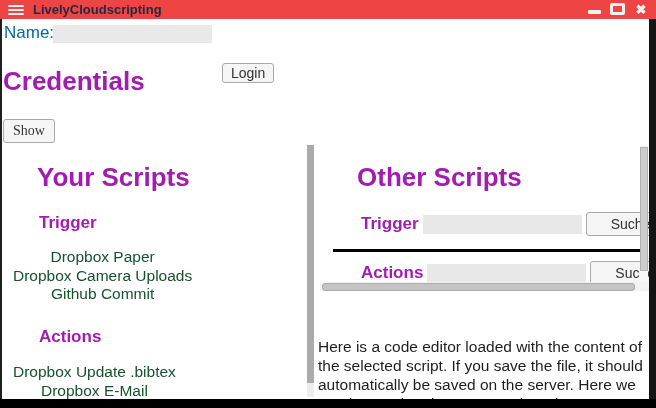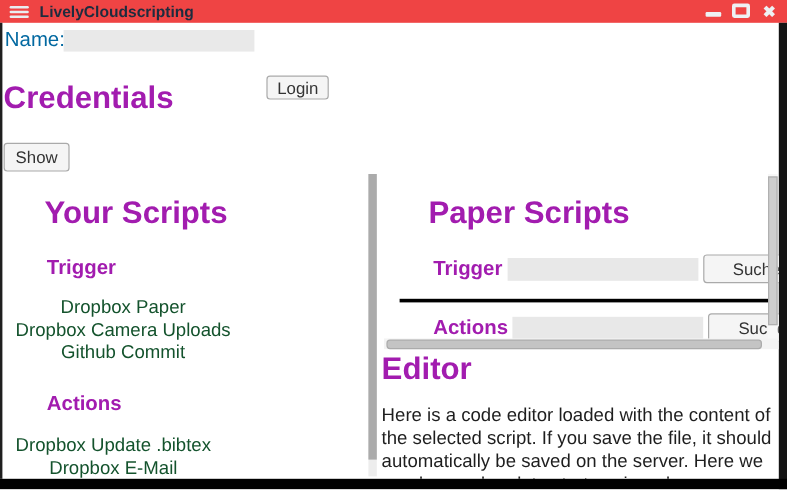--- a/index.html
+++ b/index.html
@@ -21,21 +21,21 @@
   .border-bottom{position:absolute;left:0;top:399px;width:656px;height:9px;background:#000;}
   
   .name-label{position:absolute;left:4px;top:23px;font-size:17px;color:#0369a1;}
   .name-input{position:absolute;left:53px;top:25px;width:159px;height:18px;background:#e9e9e9;border:none;outline:none;font-size:14px;padding:0 4px;box-sizing:border-box;}
   .push{background:#f5f5f5;border:1px solid #aaa;border-radius:3px;color:#333;font-size:14px;font-family:inherit;cursor:pointer;}
   .login-btn{position:absolute;left:222px;top:23px;height:20px;padding:0 8px;margin-top:40px;}
   
   .h-blue{color:#a21caf;font-weight:bold;}
   .h-big{font-size:26px;line-height:30px;}
   .h-credentials{position:absolute;left:3px;top:66px;}
-  .show-btn{position:absolute;left:3px;top:119px;padding:3px 9px;}
+  .show-btn{position:absolute;left:3px;top:119px;padding:3px 9px;font-family:Liberation Serif, serif;}
   
   .left-pane{position:absolute;left:12px;top:145px;width:302px;height:254px;overflow:hidden;text-align:center;}
   .h-your{position:absolute;left:25px;top:17px;}
   .sec-label{font-size:17px;line-height:20px;margin-left:26px;}
   .lp-trigger-label{position:absolute;left:1px;top:68px;}
   .lp-trigger-items{position:absolute;left:1px;top:103px;}
   .lp-actions-label{position:absolute;left:1px;top:182px;}
   .lp-actions-items{position:absolute;left:1px;top:218px;}
   .item{font-size:15.5px;line-height:18.5px;color:#14532d;cursor:pointer;white-space:nowrap;}
   .lp-scrollbar{position:absolute;left:307px;top:145px;width:7px;height:252px;background:#ededed;}
@@ -98,21 +98,21 @@
     <div class="lp-actions-items">
       <div class="item">Dropbox Update .bibtex</div>
       <div class="item">Dropbox E-Mail</div>
     </div>
   </div>
   <div class="lp-scrollbar">
     <div class="thumb"></div>
   </div>
 
   <div class="right-pane">
-    <div class="h-other h-blue h-big">Paper Scripts</div>
+    <div class="h-other h-blue h-big">Other Scripts</div>
 
     <div class="search-row row-trigger">
       <span class="h-blue sec-label">Trigger</span>
       <input class="search-input" type="text" value="" style="">
       <button class="push suche-btn">Suche</button>
     </div>
 
     <div class="hr-black"></div>
 
     <div class="search-row row-actions">
@@ -123,17 +123,16 @@
 
     <div class="v-scroll">
       <div class="thumb"></div>
     </div>
     <div class="h-scroll">
       <div class="thumb"></div>
     </div>
   </div>
 
   <div class="editor-pane">
-    <div class="h-editor h-blue h-big">Editor</div>
     <div class="editor-text">Here is a code editor loaded with the content of the selected script. If you save the file, it should automatically be saved on the server. Here we need a good update strategy in order</div>
   </div>
 
 </div>
 
 </body></html>

